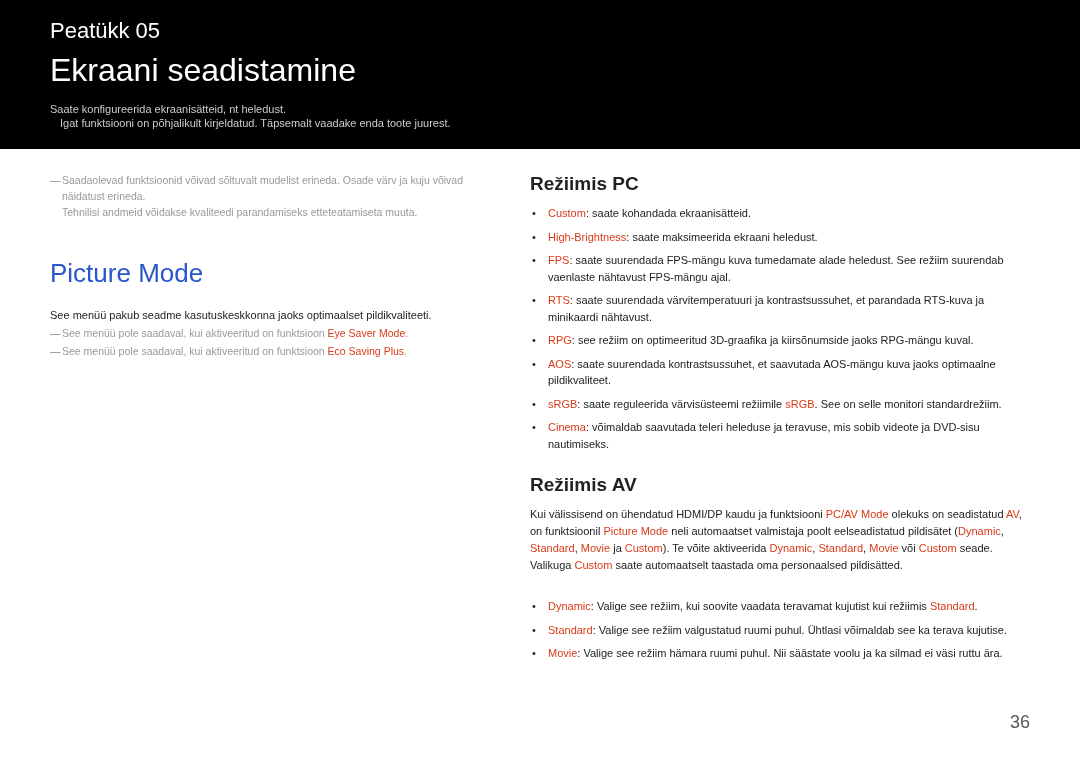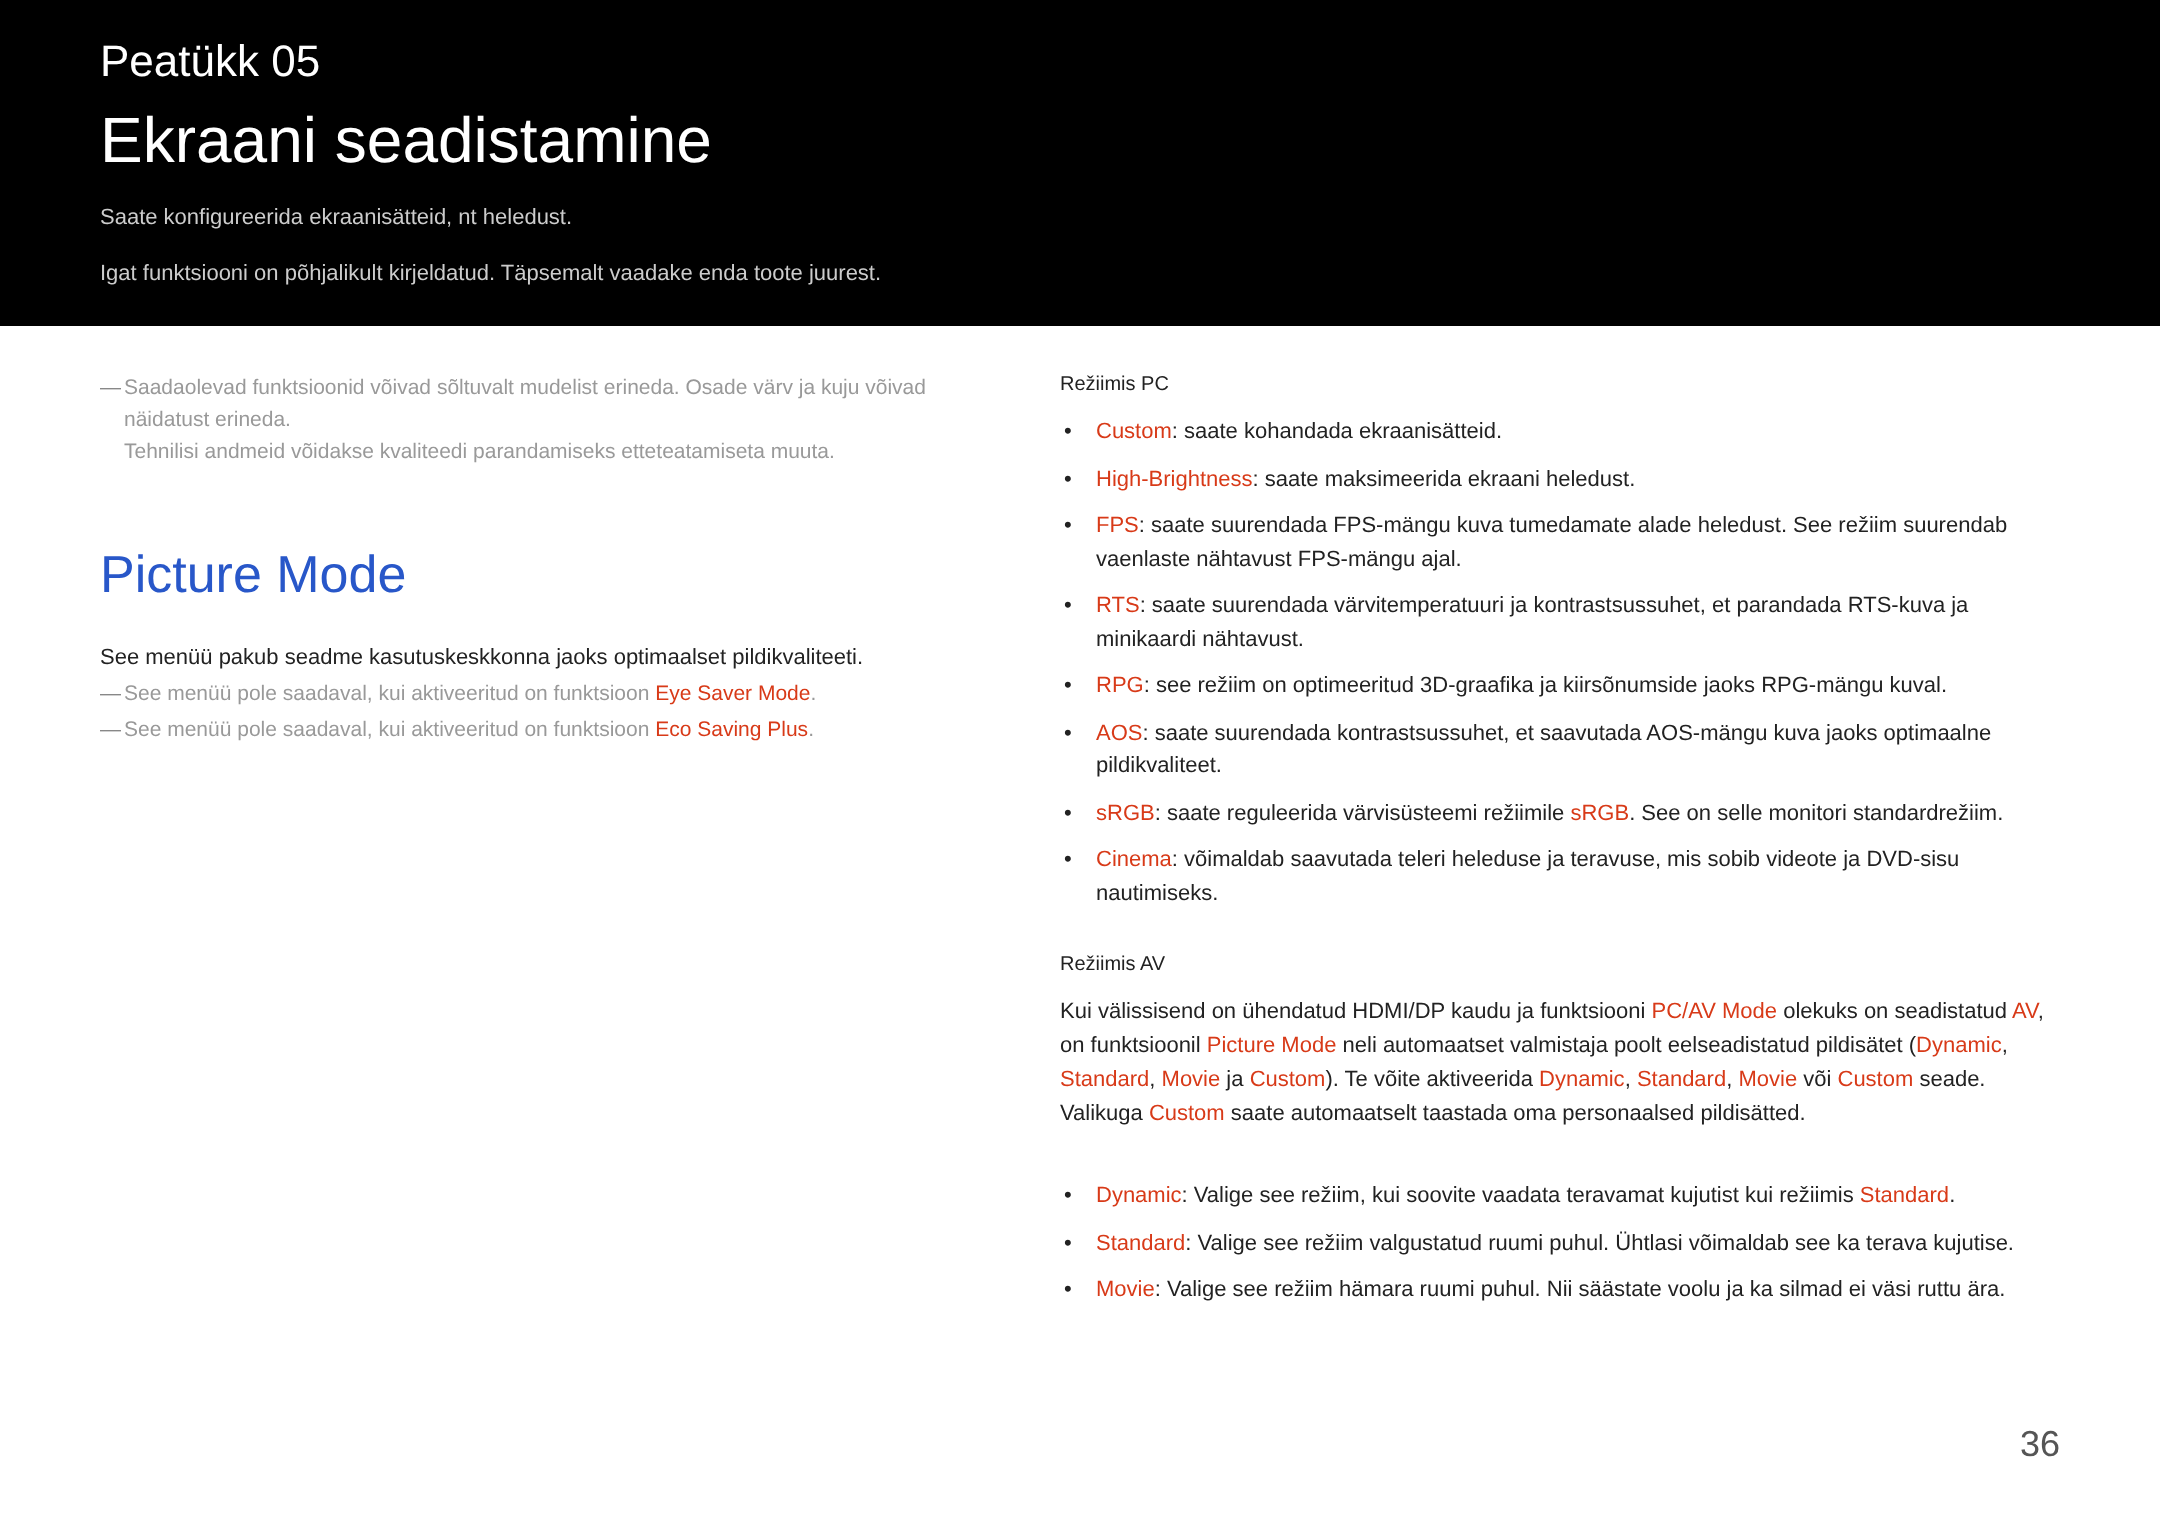--- a/index.html
+++ b/index.html
@@ -1,30 +1,30 @@
 <!DOCTYPE html>
 <html><head>
 <meta charset="utf-8">
 <style>
 * { margin: 0; padding: 0; box-sizing: border-box; }
 body { font-family: Arial, Helvetica, sans-serif; background: #fff; width: 1080px; height: 763px; overflow: hidden; position: relative; }
 .black-header { background: #000; color: #fff; padding: 18px 50px 20px 50px; }
 .chapter { font-size: 22px; font-weight: 300; margin-bottom: 8px; }
 .title { font-size: 32px; font-weight: 400; margin-bottom: 14px; }
-.intro1 { font-size: 11px; color: #ccc; margin-bottom: 16px; }
-.intro2 { font-size: 11px; color: #ccc; }
+.intro1 { font-size: 11px; color: #ccc; margin-bottom: 2px; }
+.intro2 { font-size: 11px; color: #ccc; margin-left: 10px; }
 .content { display: flex; padding: 0 50px; margin-top: 24px; }
 .col-left { width: 480px; padding-right: 40px; }
 .col-right { flex: 1; }
 .note-dash { display: flex; font-size: 10.5px; color: #999; line-height: 1.5; margin-bottom: 2px; }
 .note-dash .dash { display: inline-block; width: 12px; flex-shrink: 0; color: #888; }
 .section-title { font-size: 26px; color: #2857c9; font-weight: 400; margin-top: 38px; margin-bottom: 18px; }
 .body-text { font-size: 11px; color: #222; line-height: 1.5; margin-bottom: 2px; }
 .hw { color: #d83a18; }
-.subheading { font-size: 10px; color: #222; font-weight: 400; margin-bottom: 10px; }
+.subheading { font-size: 19px; color: #222; font-weight: 700; margin-bottom: 10px; }
 .subheading.mt { margin-top: 22px; }
 ul.bullets { list-style: none; padding-left: 14px; }
 ul.bullets li { position: relative; font-size: 11px; color: #222; line-height: 1.5; margin-bottom: 7px; padding-left: 4px; }
 ul.bullets li::before { content: "•"; position: absolute; left: -12px; color: #222; }
 .para { font-size: 11px; color: #222; line-height: 1.55; margin-bottom: 24px; }
 .page-num { position: absolute; bottom: 30px; right: 50px; font-size: 18px; color: #555; }
 </style>
 </head>
 <body>
 

